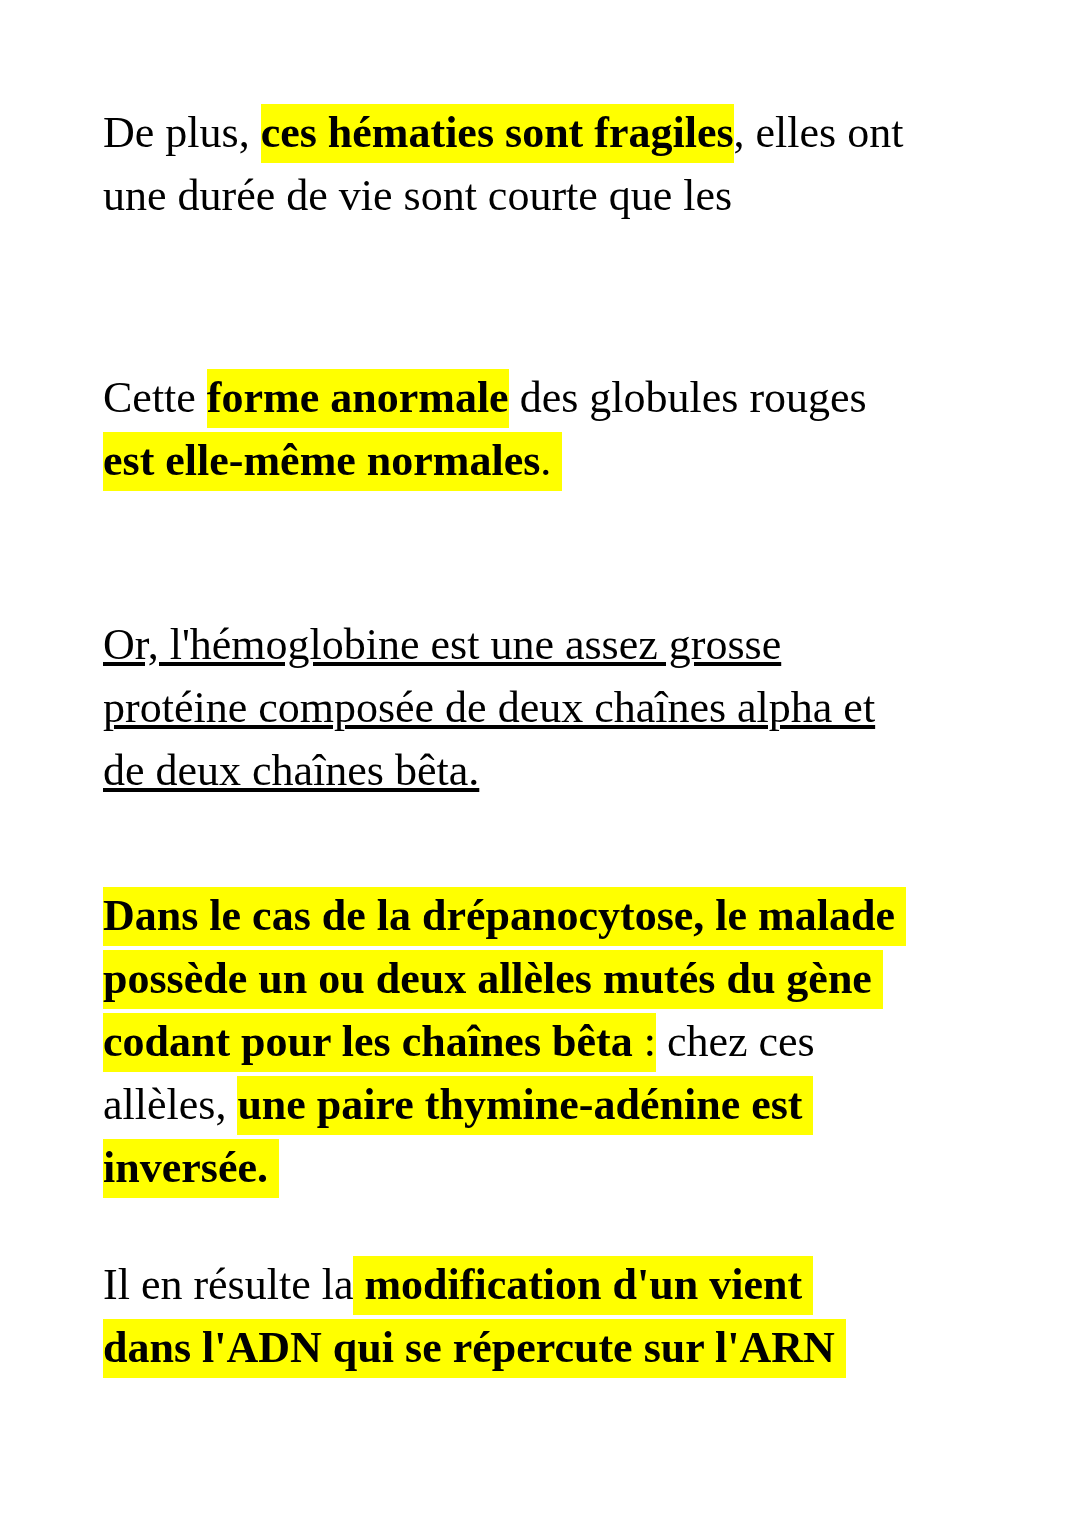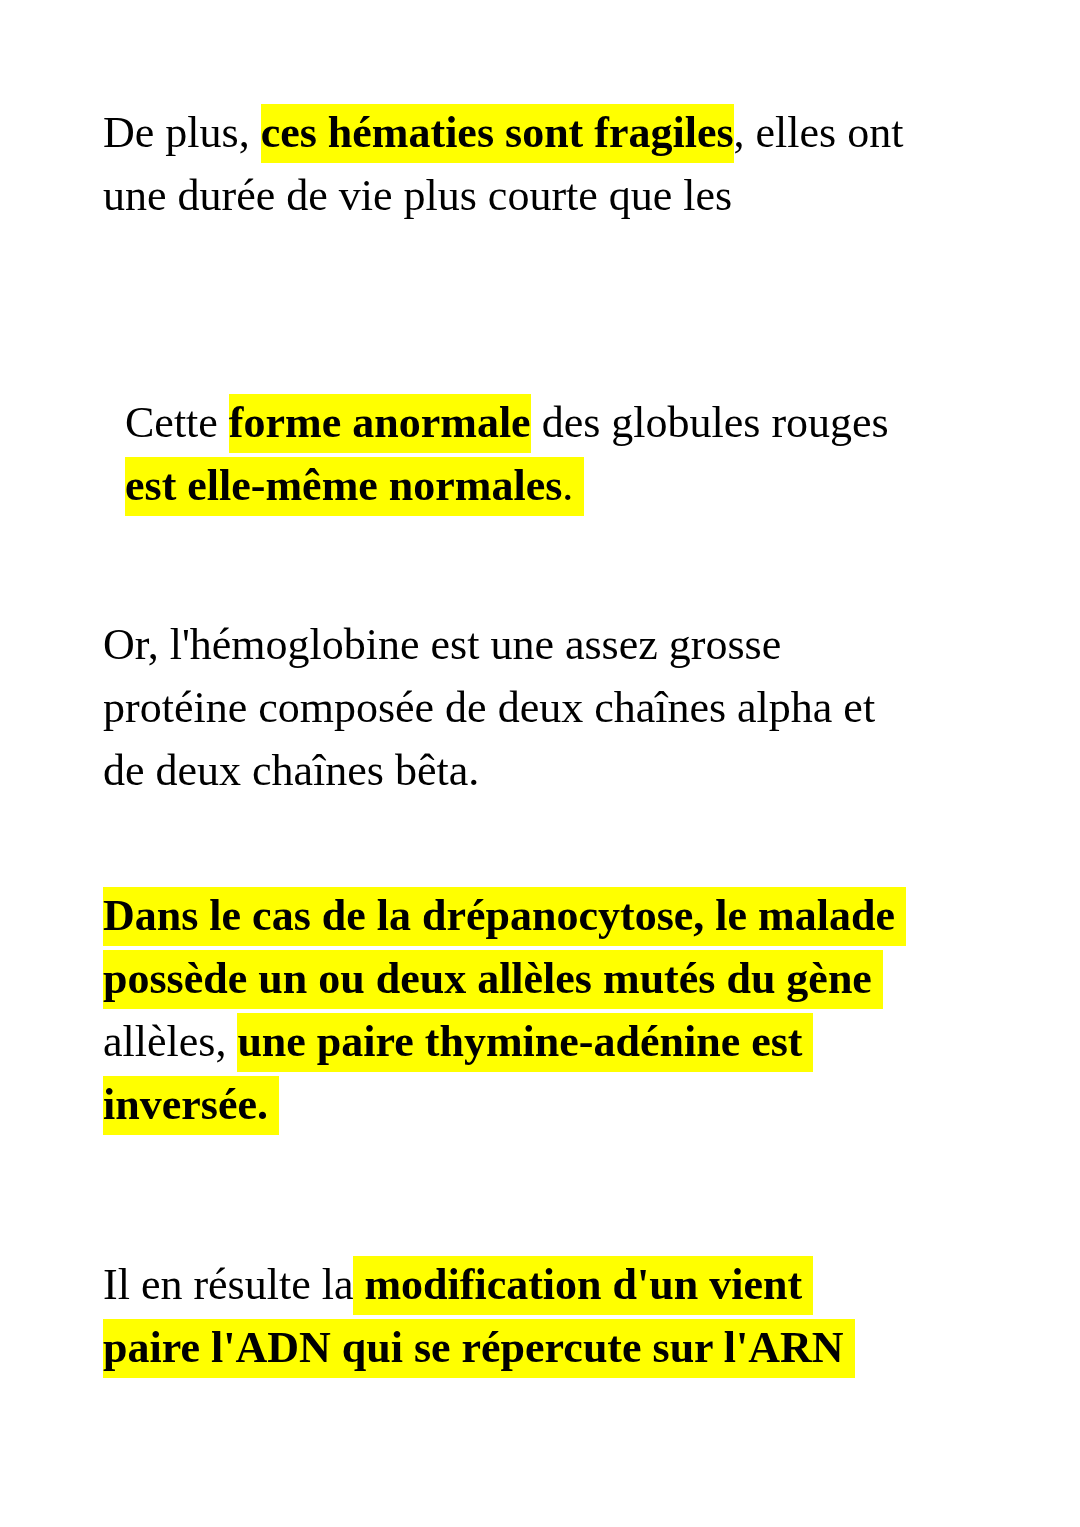--- a/index.html
+++ b/index.html
@@ -36,51 +36,52 @@
     }
     .hl {
       background: #ffff00;
       padding-top: 4px;
       padding-bottom: 6px;
     }
     .b { font-weight: bold; }
     .pre { white-space: pre; }
 
     #p1 { top: 101px; }
-    #p2 { top: 391px; margin-left: 22px; }
-    #p3 { top: 613px; }
+    #p2 { top: 366px; }
+    #p3 { top: 613px; text-decoration: underline; }
     #p4 { top: 884px; }
     #p5 { top: 1253px; }
   </style>
 </head>
 <body>
 
 <div class="page">
 
   <p class="para" id="p1">
     <span class="line"><span class="pre">De plus, </span><span class="hl b">ces hématies sont fragiles</span><span class="pre">, elles ont</span></span>
-    <span class="line"><span class="pre">une durée de vie plus courte que les</span></span>
+    <span class="line"><span class="pre">une durée de vie sont courte que les</span></span>
   </p>
 
   <p class="para" id="p2">
     <span class="line"><span class="pre">Cette </span><span class="hl b">forme anormale</span><span class="pre"> des globules rouges</span></span>
     <span class="line"><span class="hl b">est elle-même normales</span><span class="hl pre">. </span></span>
   </p>
 
   <p class="para" id="p3">
     <span class="line"><span class="pre">Or, l'hémoglobine est une assez grosse</span></span>
     <span class="line"><span class="pre">protéine composée de deux chaînes alpha et</span></span>
     <span class="line"><span class="pre">de deux chaînes bêta.</span></span>
   </p>
 
   <p class="para" id="p4">
     <span class="line"><span class="hl b pre">Dans le cas de la drépanocytose, le malade </span></span>
     <span class="line"><span class="hl b pre">possède un ou deux allèles mutés du gène </span></span>
+    <span class="line"><span class="hl b">codant pour les chaînes bêta</span><span class="hl pre"> :</span><span class="pre"> chez ces</span></span>
     <span class="line"><span class="pre">allèles, </span><span class="hl b pre">une paire thymine-adénine est </span></span>
     <span class="line"><span class="hl b pre">inversée. </span></span>
   </p>
 
   <p class="para" id="p5">
     <span class="line"><span class="pre">Il en résulte la</span><span class="hl b pre"> modification d'un vient </span></span>
-    <span class="line"><span class="hl b pre">paire l'ADN qui se répercute sur l'ARN </span></span>
+    <span class="line"><span class="hl b pre">dans l'ADN qui se répercute sur l'ARN </span></span>
   </p>
 
 </div>
 
 </body></html>

